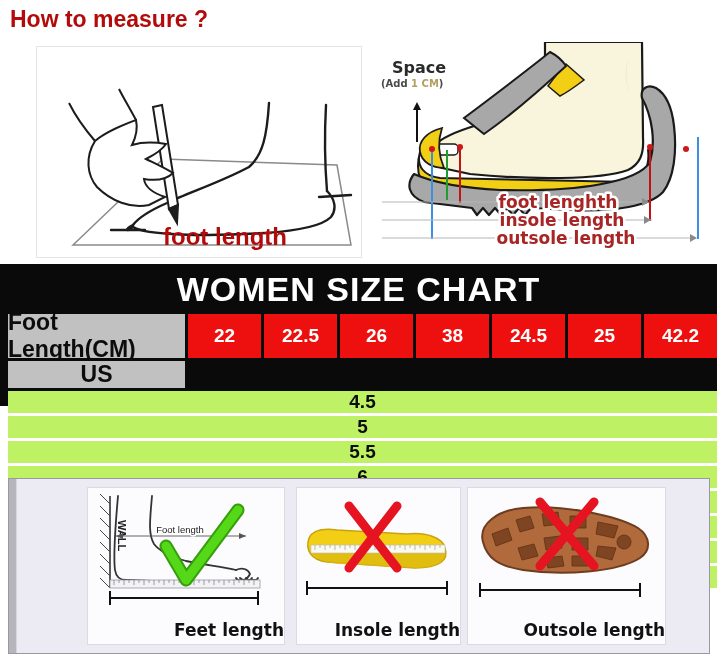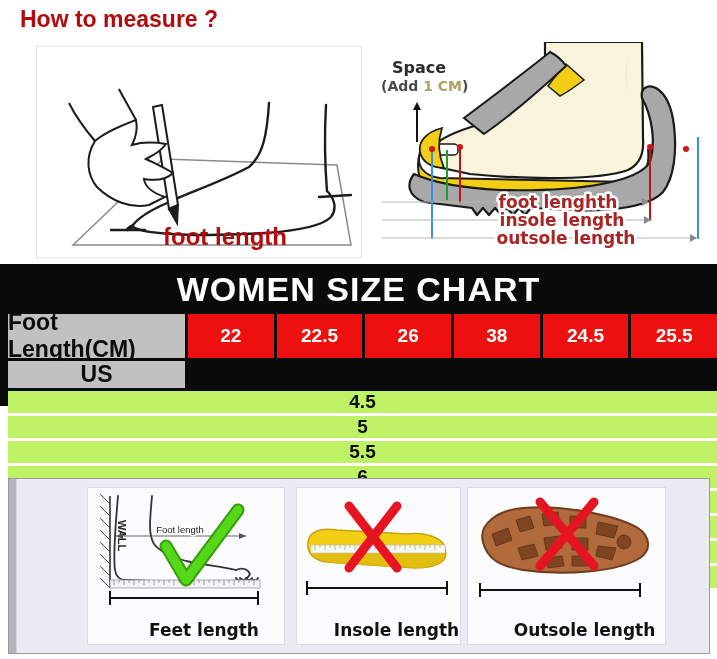--- a/index.html
+++ b/index.html
@@ -1,28 +1,28 @@
 <!DOCTYPE html>
 <html style="--title_red: #b30b0b; --label_red: #a82525; --cell_red: #ee0f0f; --cell_gray: #c2c1c1; --band_black: #0a0a0a; --check_green: #55d818; --cross_red: #e51420; --insole_yellow: #f2ce14; --outsole_brown: #b06a3b; --sole_gray: #a8a8a8; --foot_cream: #f9f5dc; --panel_bg: #eceaf2;"><head>
 <meta charset="utf-8">
 <style>
   html,body{margin:0;padding:0;background:#fff;}
   #stage{position:relative;width:717px;height:659px;background:#fff;overflow:hidden;
          font-family:"Liberation Sans", sans-serif;}
   
   .page-title{position:absolute;left:10px;top:6px;font-size:23px;font-weight:bold;
-              color:var(--title_red);margin-left:10px;}
+              color:var(--title_red);}
   
   .trace-box{position:absolute;left:36px;top:46px;width:324px;height:210px;background:#fff;
              border:1px solid #e4e4e4;}
   .shoe-diagram{position:absolute;left:380px;top:42px;width:337px;height:214px;}
   .space-label{position:absolute;left:392px;top:58px;font-family:"DejaVu Sans",sans-serif;
                font-size:16px;font-weight:bold;color:#2b2b2b;}
   .space-note{position:absolute;left:381px;top:78px;font-family:"DejaVu Sans",sans-serif;
-              font-size:14px;font-weight:bold;color:#4a4a4a;}
+              font-size:10px;font-weight:bold;color:#4a4a4a;}
   .space-note .cm{color:#b3a061;}
   
   .size-chart{position:absolute;left:0;top:264px;width:717px;background:var(--band_black);}
   .sc-header{height:50px;display:flex;align-items:center;justify-content:center;
              color:#fff;font-size:34px;font-weight:bold;letter-spacing:1px;}
   .sc-rows{display:flex;flex-direction:column;gap:3px;margin-left:8px;padding-bottom:3px;
            background:var(--band_black);}
   .sc-row{display:flex;gap:3px;}
   .sc-cell{display:flex;align-items:center;justify-content:center;}
   .sc-label{width:177px;flex:0 0 auto;background:var(--cell_gray);color:#0c0c0c;
@@ -32,21 +32,21 @@
   .sc-red{height:44px;}
   .sc-white{height:42px;flex-direction:column;}
   .sc-white .sc-value{background:#bef264;color:#0c0c0c;}
   
   .bottom-panel{position:absolute;left:8px;top:478px;width:700px;height:174px;
                 background:var(--panel_bg);border:1px solid #9a98a0;}
   .panel-strip{position:absolute;left:0;top:0;width:7px;height:100%;background:#b6b4bc;
                border-right:1px solid #d7d5dc;}
   .demo-box{position:absolute;top:8px;height:156px;background:#fcfcfe;
             border:1px solid #dcdae2;}
-  .demo-box .caption{position:absolute;left:4px;right:0;bottom:4px;text-align:center;
+  .demo-box .caption{position:absolute;left:4px;right:0;bottom:4px;text-align:right;
             font-family:"DejaVu Sans",sans-serif;font-size:17px;font-weight:bold;color:#111;padding-left:32px;}
   #box-feet{left:78px;width:196px;}
   #box-insole{left:287px;width:163px;}
   #box-outsole{left:458px;width:197px;}
   .demo-box svg{position:absolute;left:0;top:2px;}
   .diagram-label{font-family:"DejaVu Sans",sans-serif;font-weight:bold;}
 </style>
 </head>
 <body>
 
@@ -129,21 +129,22 @@
   <div class="size-chart">
     <div class="sc-header">WOMEN SIZE CHART</div>
     <div class="sc-rows">
         <div class="sc-row sc-red">
           <div class="sc-cell sc-label">Foot Length(CM)</div>
           <div class="sc-cell sc-value">22</div>
           <div class="sc-cell sc-value">22.5</div>
           <div class="sc-cell sc-value">26</div>
           <div class="sc-cell sc-value">38</div>
           <div class="sc-cell sc-value">24.5</div>
-          <div class="sc-cell sc-value">25.5</div>
+          <div class="sc-cell sc-value">25</div>
+          <div class="sc-cell sc-value">42.2</div>
         </div>
         <div class="sc-row sc-white">
           <div class="sc-cell sc-label">US</div>
           <div class="sc-cell sc-value">4.5</div>
           <div class="sc-cell sc-value">5</div>
           <div class="sc-cell sc-value">5.5</div>
           <div class="sc-cell sc-value">6</div>
           <div class="sc-cell sc-value">6.5</div>
           <div class="sc-cell sc-value">7</div>
           <div class="sc-cell sc-value">7.5</div>

